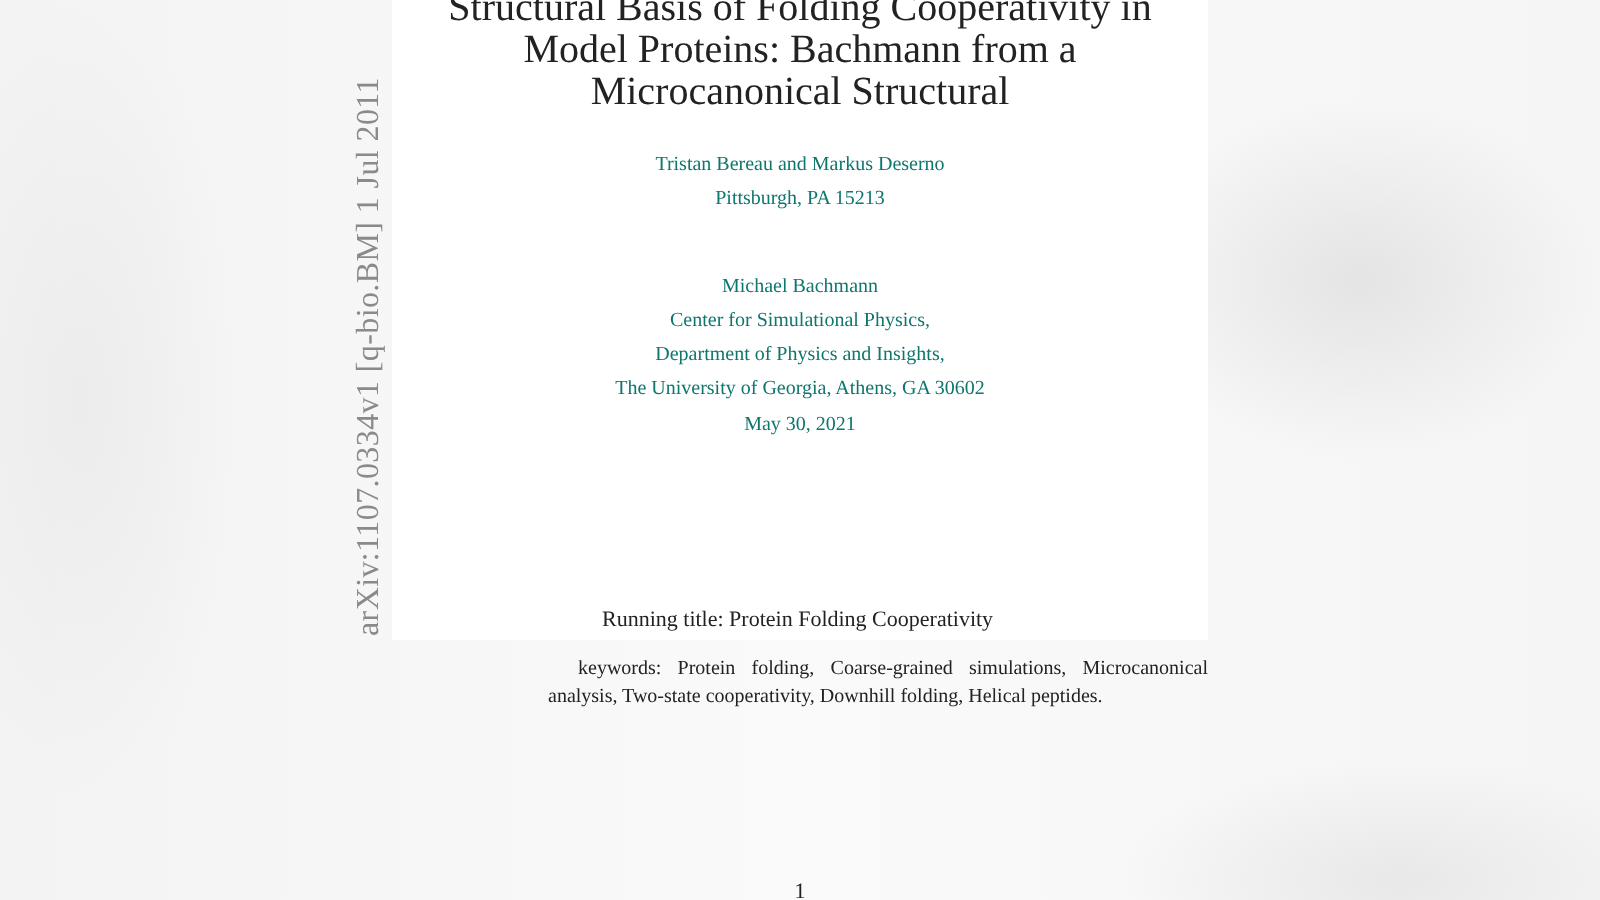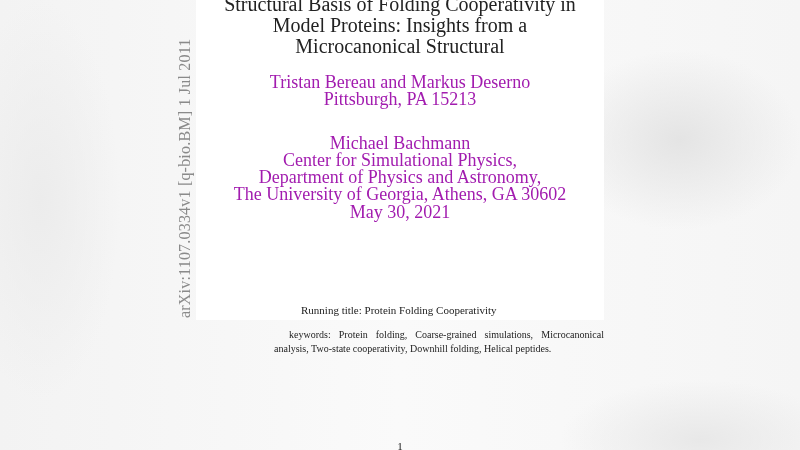--- a/index.html
+++ b/index.html
@@ -52,23 +52,23 @@
       font-size: 20px;
       line-height: 21px;
       color: #222;
     }
     .block {
       position: absolute;
       left: 0;
       width: 408px;
       text-align: center;
       font-family: "Liberation Serif", serif;
-      font-size: 18px;
+      font-size: 10px;
       line-height: 17px;
-      color: #a21caf;
+      color: #0f766e;
     }
     .line { display: block; }
     .running {
       position: absolute;
       left: 105px;
       top: 304px;
       font-family: "Liberation Serif", serif;
       font-size: 11px;
       color: #222;
       white-space: nowrap;
@@ -100,33 +100,33 @@
 <body>
 
 <div class="backdrop"></div>
 
 <div class="arxiv-stamp">arXiv:1107.0334v1  [q-bio.BM]  1 Jul 2011</div>
 
 <div class="page">
 
   <div class="title">
     <span class="line">Structural Basis of Folding Cooperativity in</span>
-    <span class="line">Model Proteins: Insights from a</span>
+    <span class="line">Model Proteins: Bachmann from a</span>
     <span class="line">Microcanonical Structural</span>
   </div>
 
   <div class="block" style="top:74px;">
     <span class="line">Tristan Bereau and Markus Deserno</span>
     <span class="line">Pittsburgh, PA 15213</span>
   </div>
 
   <div class="block" style="top:135px;">
     <span class="line">Michael Bachmann</span>
     <span class="line">Center for Simulational Physics,</span>
-    <span class="line">Department of Physics and Astronomy,</span>
+    <span class="line">Department of Physics and Insights,</span>
     <span class="line">The University of Georgia, Athens, GA 30602</span>
   </div>
 
   <div class="block" style="top:204px;">May 30, 2021</div>
 
   <div class="running">Running title: Protein Folding Cooperativity</div>
 
   <div class="keywords">keywords:  Protein folding, Coarse-grained simulations, Microcanonical analysis, Two-state cooperativity, Downhill folding, Helical peptides.</div>
 
   <div class="pagenum">1</div>

